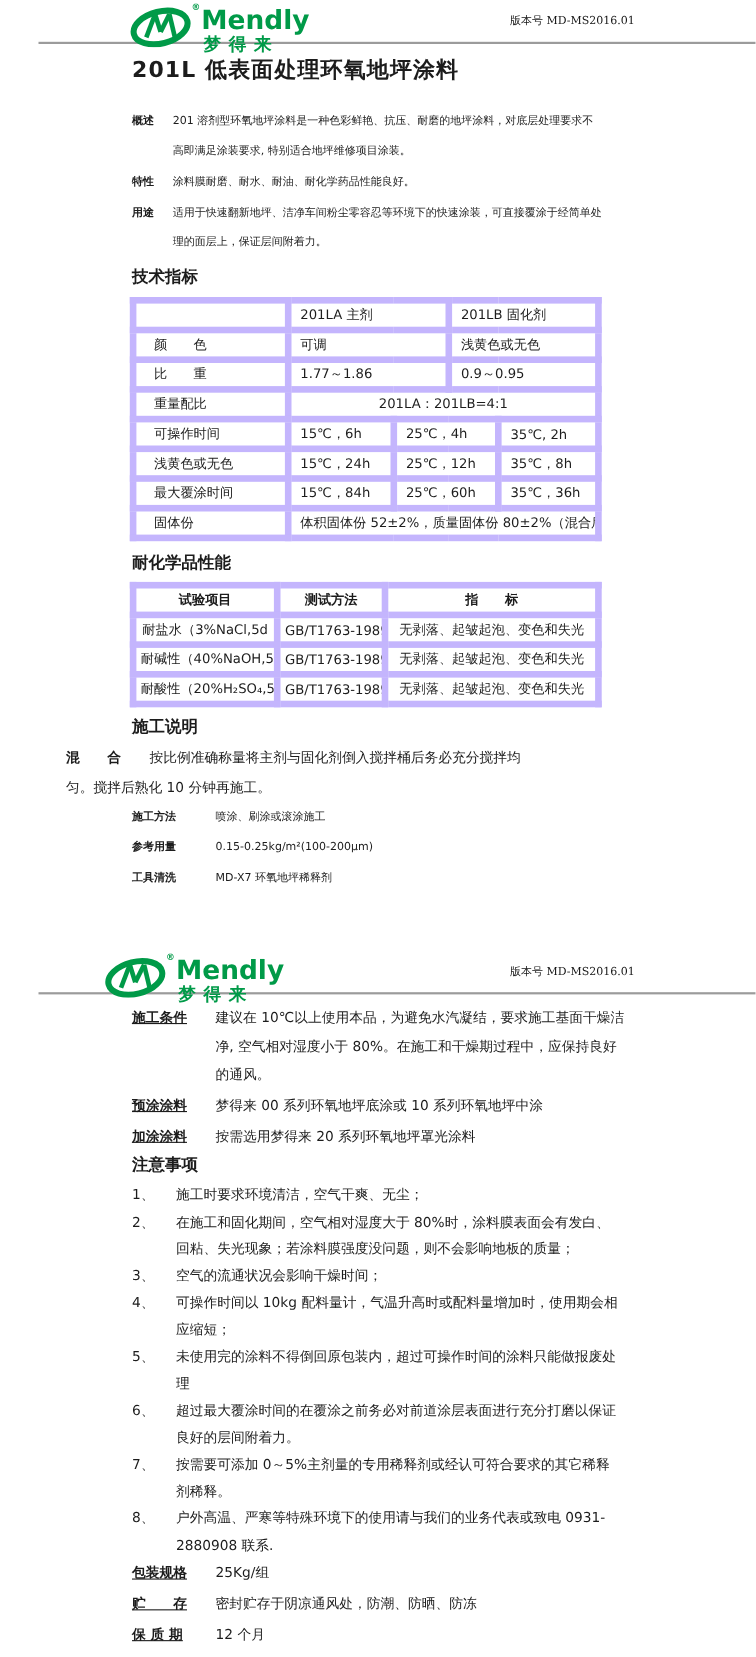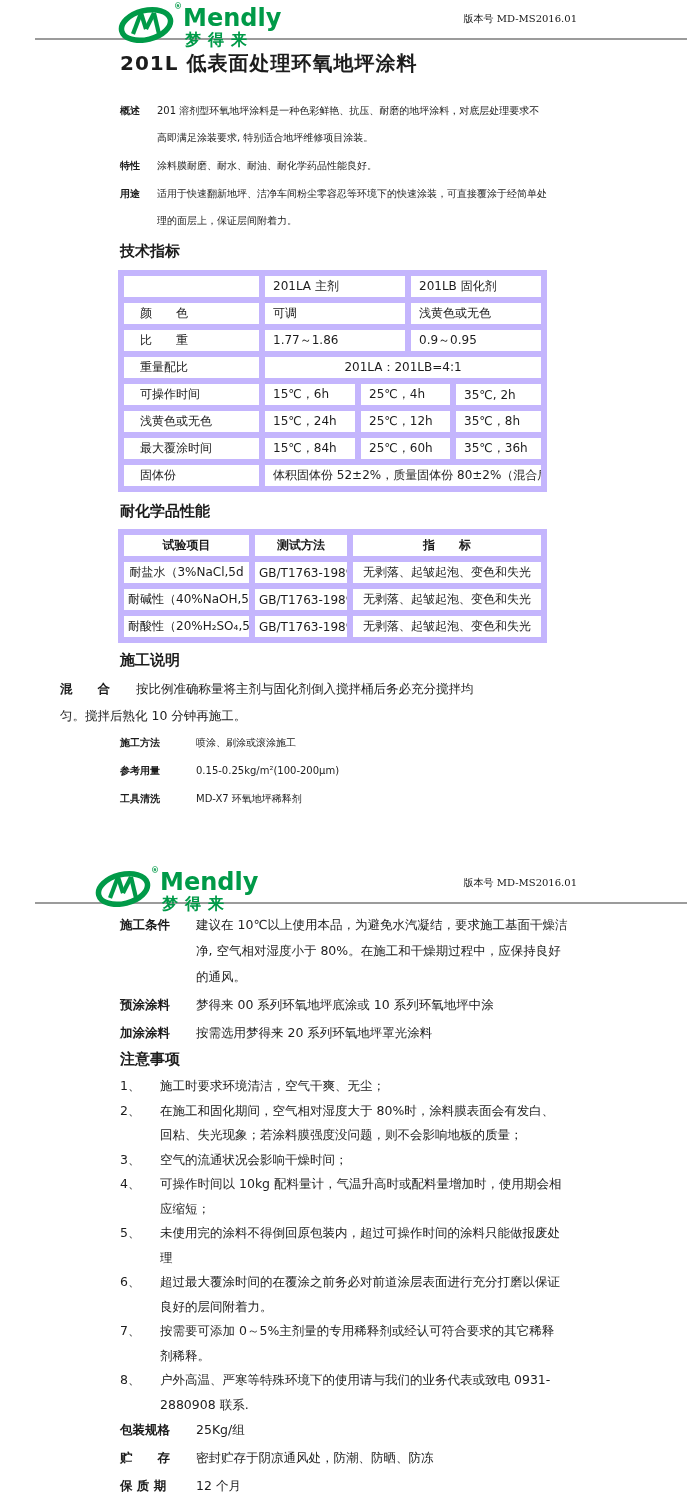--- a/index.html
+++ b/index.html
@@ -70,21 +70,21 @@
   
   .mix-par { margin-left: 60px; width: 432px; line-height: 27px; font-size: 12.5px; }
   .mix-par .lbl { font-weight: bold; margin-right: 26px; }
 
   
   .page2 { margin-top: 52px; }
   .note { display: flex; margin-left: 120px; width: 445px; line-height: 24.5px; font-size: 12.5px; }
   .note .no { flex: 0 0 40px; }
   .note .ntext { flex: 1; }
   .p2-sec { display: flex; margin-left: 120px; width: 448px; line-height: 26px; font-size: 12.5px; margin-bottom: 2px; }
-  .p2-sec .lbl { font-weight: bold; flex: 0 0 76px; }
+  .p2-sec .lbl { font-weight: bold; flex: 0 0 76px; text-decoration: underline; }
   .p2-sec .txt { flex: 1; }
   .gap-s { height: 5px; }
   .gap-m { height: 8px; }
 </style>
 </head>
 <body>
 
 <div class="doc">
 
   <div class="page1">

